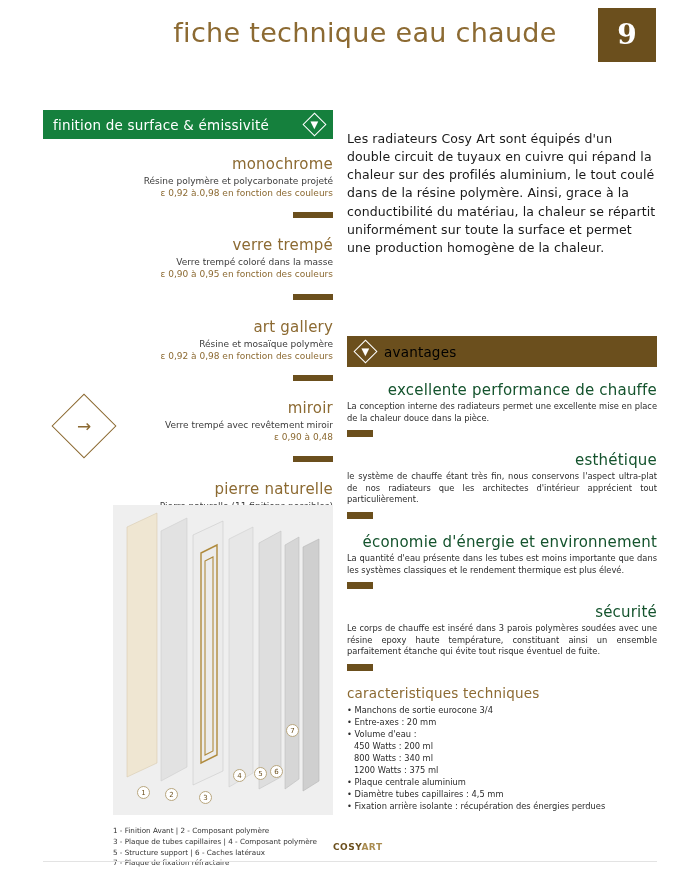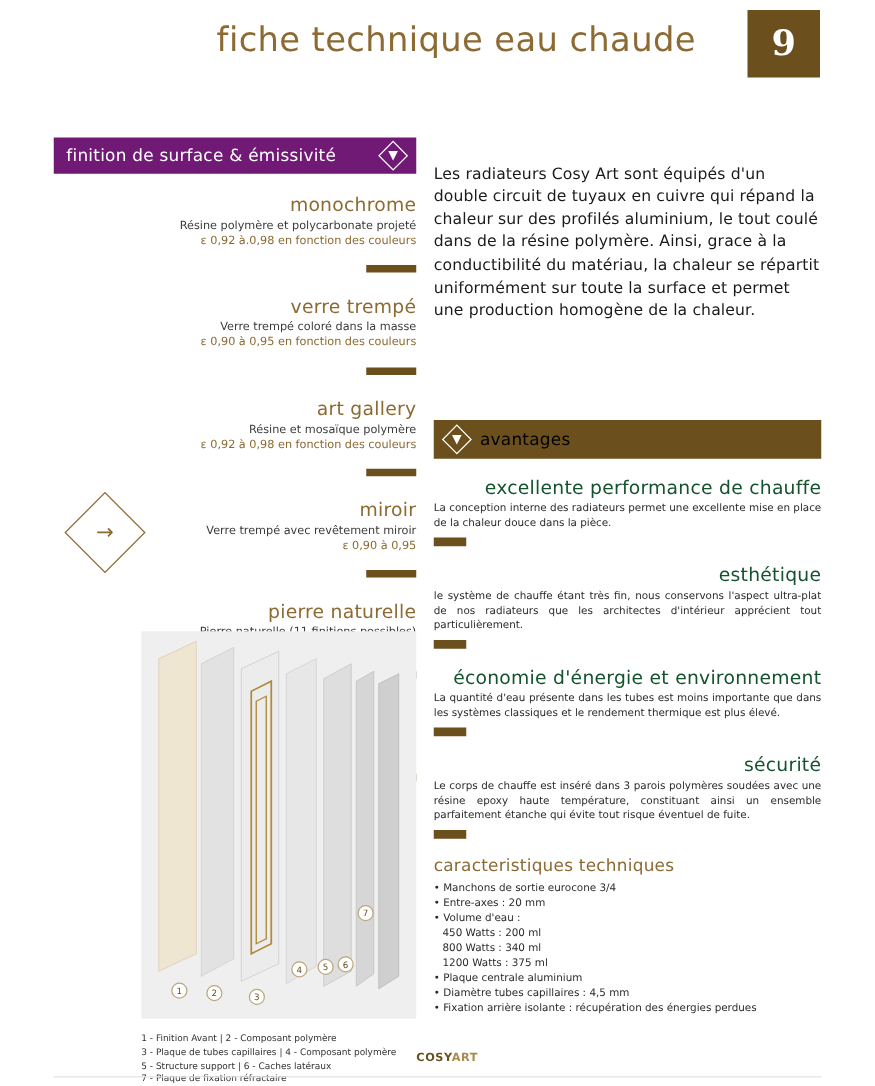--- a/index.html
+++ b/index.html
@@ -58,21 +58,21 @@
   .left-col {
     position: absolute;
     left: 43px;
     top: 110px;
     width: 290px;
   }
 
   .bar {
     position: relative;
     height: 29px;
-    background: #701a75;
+    background: #15803d;
     color: #ffffff;
     display: flex;
     align-items: center;
     padding: 0 10px;
   }
   .bar-label {
     font-size: 13.5px;
     letter-spacing: 0.2px;
     font-weight: 400;
   }
@@ -300,21 +300,21 @@
       <div class="finish-item">
         <div class="finish-name">art gallery</div>
         <div class="finish-desc">Résine et mosaïque polymère</div>
         <div class="finish-emis">ε  0,92 à 0,98 en fonction des couleurs</div>
         <span class="finish-rule"></span>
       </div>
 
       <div class="finish-item">
         <div class="finish-name">miroir</div>
         <div class="finish-desc">Verre trempé avec revêtement miroir</div>
-        <div class="finish-emis">ε  0,90 à 0,95</div>
+        <div class="finish-emis">ε  0,90 à 0,48</div>
         <span class="finish-rule"></span>
       </div>
 
       <div class="finish-item">
         <div class="finish-name">pierre naturelle</div>
         <div class="finish-desc">Pierre naturelle (11 finitions possibles)</div>
         <div class="finish-emis">ε  0,92 à 0,95 en fonction des finitions</div>
         <span class="finish-rule"></span>
       </div>
 

